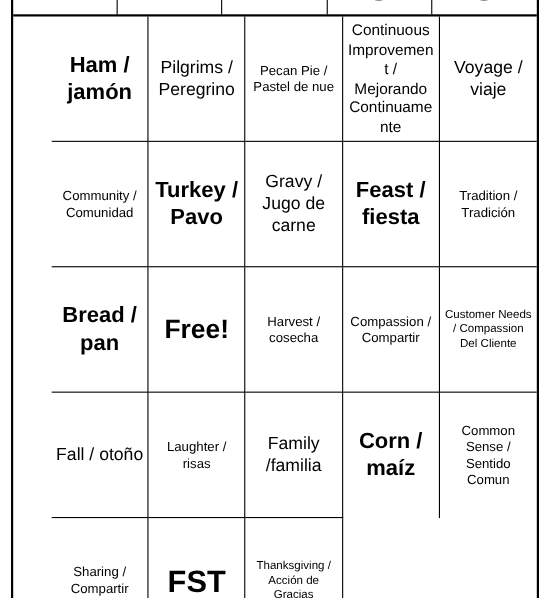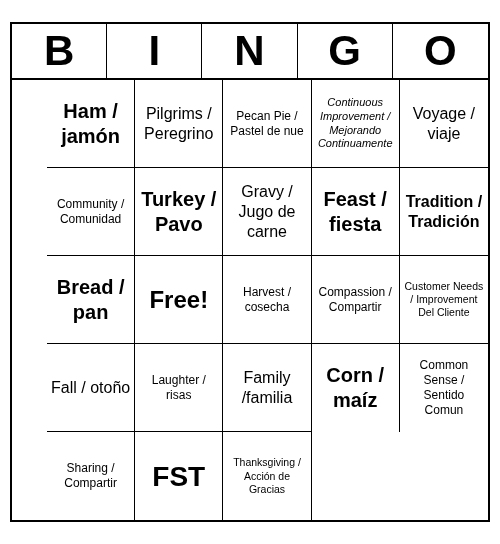--- a/index.html
+++ b/index.html
@@ -81,32 +81,32 @@
   <div class="bingo-header-cell">B</div>
       <div class="bingo-header-cell">I</div>
       <div class="bingo-header-cell">N</div>
       <div class="bingo-header-cell">G</div>
       <div class="bingo-header-cell">O</div>
     </div>
   <div class="bingo-grid">
   <div class="bingo-cell" style="font-size: 20px; font-weight: bold;">Ham / jamón</div>
       <div class="bingo-cell" style="font-size: 16px; font-weight: normal;">Pilgrims / Peregrino</div>
       <div class="bingo-cell" style="font-size: 12px; font-weight: normal;">Pecan Pie / Pastel de nue</div>
-      <div class="bingo-cell" style="font-size: 11px; font-weight: normal; font-style: italic;">Continuous Improvement / Mejorando Continuamente</div>
+      <div class="bingo-cell" style="font-size: 14px; font-weight: normal;">Continuous Improvement / Mejorando Continuamente</div>
       <div class="bingo-cell" style="font-size: 16px; font-weight: normal;">Voyage / viaje</div>
       <div class="bingo-cell" style="font-size: 12px; font-weight: normal;">Community / Comunidad</div>
       <div class="bingo-cell" style="font-size: 20px; font-weight: bold;">Turkey / Pavo</div>
       <div class="bingo-cell" style="font-size: 16px; font-weight: normal;">Gravy / Jugo de carne</div>
       <div class="bingo-cell" style="font-size: 20px; font-weight: bold;">Feast / fiesta</div>
-      <div class="bingo-cell" style="font-size: 16px; font-weight: bold;">Tradition / Tradición</div>
+      <div class="bingo-cell" style="font-size: 12px; font-weight: normal;">Tradition / Tradición</div>
       <div class="bingo-cell" style="font-size: 20px; font-weight: bold;">Bread / pan</div>
       <div class="bingo-cell" style="font-size: 24px; font-weight: bold;">Free!</div>
       <div class="bingo-cell" style="font-size: 12px; font-weight: normal;">Harvest / cosecha</div>
       <div class="bingo-cell" style="font-size: 12px; font-weight: normal;">Compassion / Compartir</div>
-      <div class="bingo-cell" style="font-size: 10.5px; font-weight: normal;">Customer Needs / Improvement Del Cliente</div>
+      <div class="bingo-cell" style="font-size: 10.5px; font-weight: normal;">Customer Needs / Compassion Del Cliente</div>
       <div class="bingo-cell" style="font-size: 16px; font-weight: normal;">Fall / otoño</div>
       <div class="bingo-cell" style="font-size: 12px; font-weight: normal;">Laughter / risas</div>
       <div class="bingo-cell" style="font-size: 16px; font-weight: normal;">Family /familia</div>
       <div class="bingo-cell" style="font-size: 20px; font-weight: bold;">Corn / maíz</div>
       <div class="bingo-cell" style="font-size: 12px; font-weight: normal;">Common Sense / Sentido Comun</div>
       <div class="bingo-cell" style="font-size: 12px; font-weight: normal;">Sharing / Compartir</div>
       <div class="bingo-cell" style="font-size: 28px; font-weight: bold; text-align: center;">FST</div>
       <div class="bingo-cell" style="font-size: 10.5px; font-weight: normal;">Thanksgiving / Acción de Gracias</div>
     </div>
 </div>

